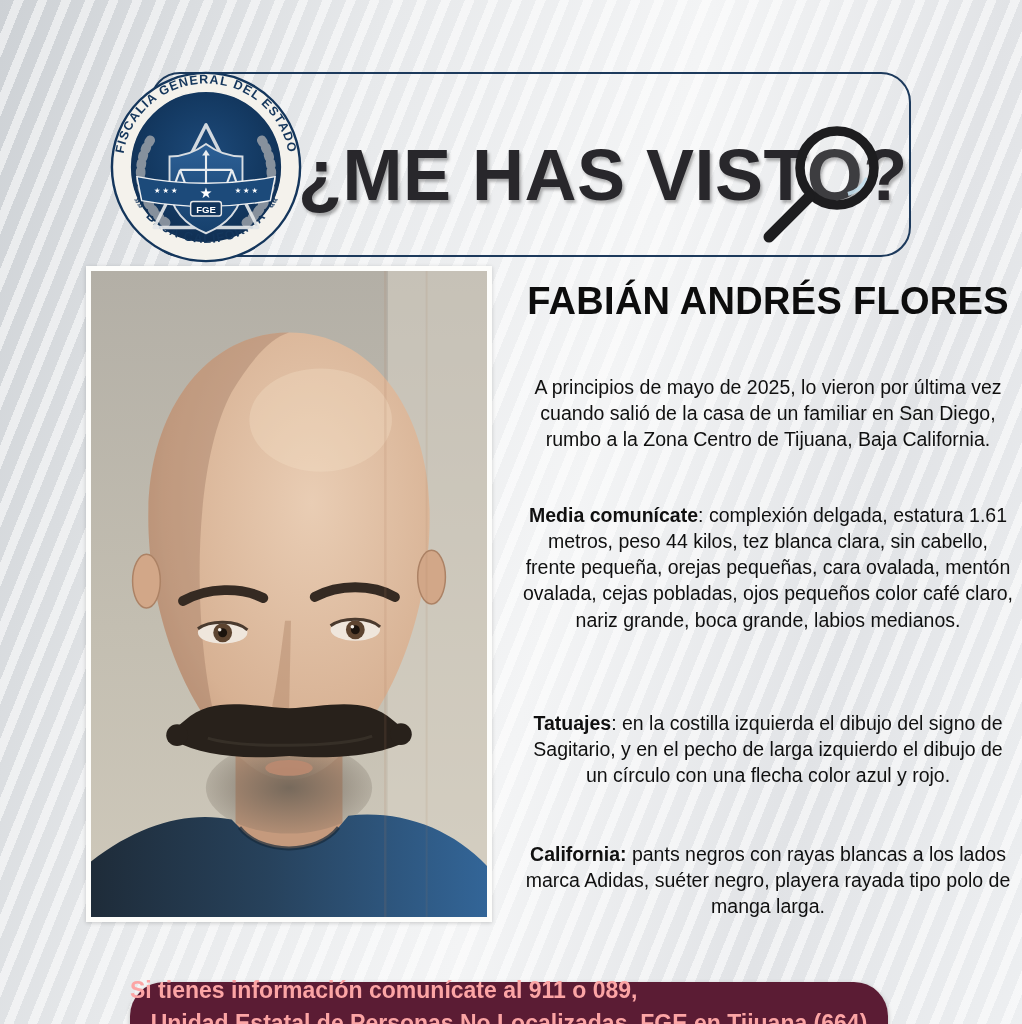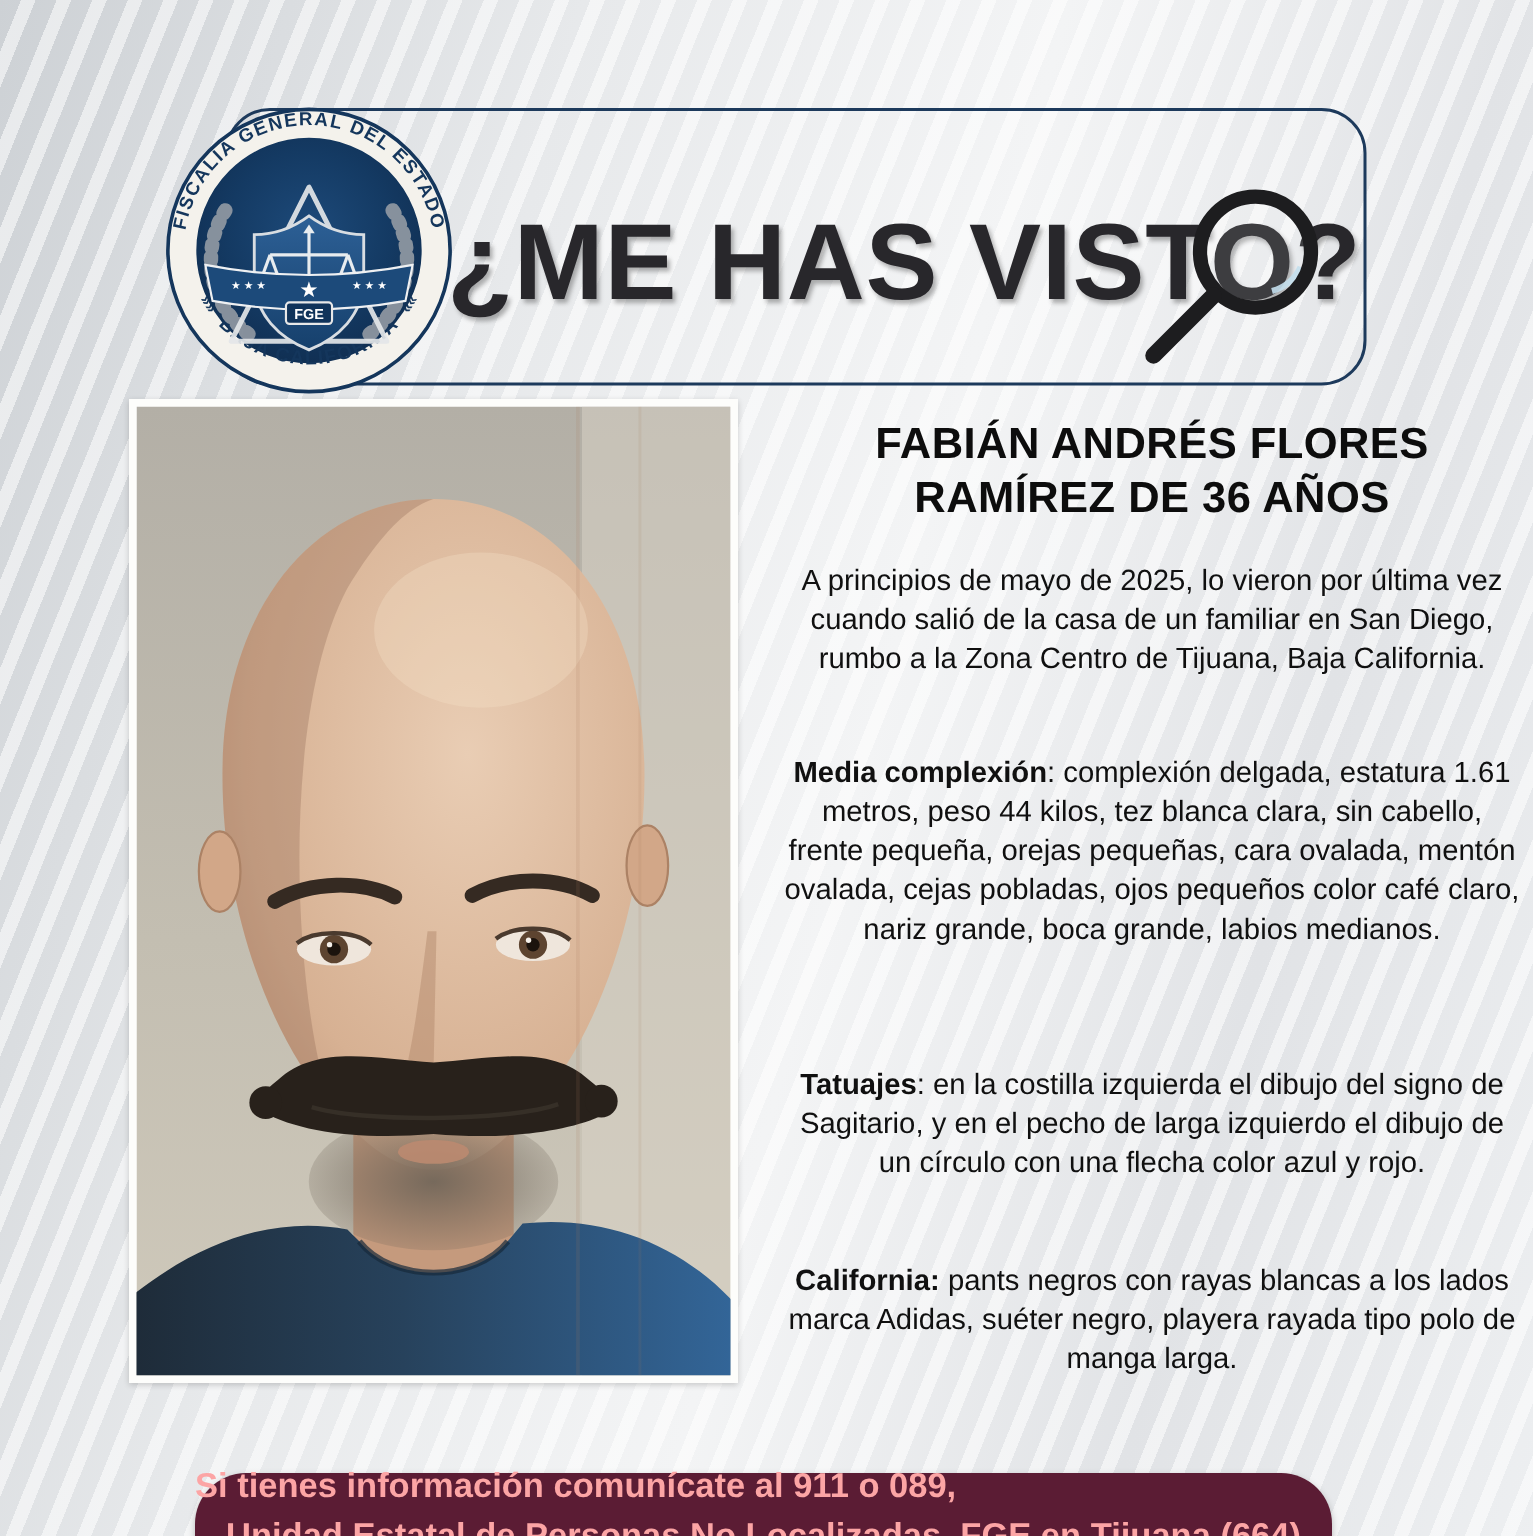--- a/index.html
+++ b/index.html
@@ -21,21 +21,21 @@
     text-shadow:2px 3px 3px rgba(40,40,40,0.35);white-space:nowrap;
   }
   .magnifier{position:absolute;left:752px;top:116px;width:140px;height:142px;}
   .photo{
     position:absolute;left:86px;top:266px;width:406px;height:656px;
     background:#fdfdfb;padding:5px;box-sizing:border-box;
     box-shadow:0 1px 4px rgba(0,0,0,0.18);
   }
   .photo svg{display:block;width:100%;height:100%;}
   .col{position:absolute;left:522px;width:492px;text-align:center;}
-  .name{top:278px;font-size:29px;font-weight:bold;line-height:1.25;letter-spacing:0.3px;color:#0d0d0d;}
+  .name{top:278px;font-size:38px;font-weight:bold;line-height:1.25;letter-spacing:0.3px;color:#0d0d0d;}
   .body-text{font-size:19.5px;line-height:1.34;color:#101010;margin:0;}
   .p1{top:374px;}
   .p2{top:502px;}
   .p3{top:710px;}
   .p4{top:841px;}
   .banner{
     position:absolute;left:130px;top:936px;width:758px;height:82px;
     background:#5b1c34;border-radius:34px;
     display:flex;flex-direction:column;justify-content:center;align-items:flex-start;
     color:#fca5a5;font-weight:bold;font-size:23px;line-height:1.42;text-align:center;
@@ -182,26 +182,25 @@
       <path d="M-5,650 L-5,598 C45,558 95,543 142,552 L150,560 C172,588 228,588 250,560 L260,548 C315,542 368,562 405,604 L405,650 Z" fill="url(#shirt)"></path>
       <path d="M150,560 C172,588 228,588 250,560" fill="none" stroke="#17293a" stroke-width="4" opacity="0.7"></path>
 
       <rect x="296" y="0" width="2.5" height="650" fill="#a8795a" opacity="0.14"></rect>
       <rect x="338" y="0" width="2" height="650" fill="#a8795a" opacity="0.12"></rect>
     </svg>
   </div>
 
   <div class="col name">
     <div>FABIÁN ANDRÉS FLORES</div>
-    <div>RAMÍREZ DE 36 AÑOS</div>
   </div>
 
   <p class="col body-text p1">A principios de mayo de 2025, lo vieron por última vez cuando salió de la casa de un familiar en San Diego, rumbo a la Zona Centro de Tijuana, Baja California.</p>
 
-  <p class="col body-text p2"><strong>Media complexión</strong><span>: complexión delgada, estatura 1.61 metros, peso 44 kilos, tez blanca clara, sin cabello, frente pequeña, orejas pequeñas, cara ovalada, mentón ovalada, cejas pobladas, ojos pequeños color café claro, nariz grande, boca grande, labios medianos.</span></p>
+  <p class="col body-text p2"><strong>Media comunícate</strong><span>: complexión delgada, estatura 1.61 metros, peso 44 kilos, tez blanca clara, sin cabello, frente pequeña, orejas pequeñas, cara ovalada, mentón ovalada, cejas pobladas, ojos pequeños color café claro, nariz grande, boca grande, labios medianos.</span></p>
 
   <p class="col body-text p3"><strong>Tatuajes</strong><span>: en la costilla izquierda el dibujo del signo de Sagitario, y en el pecho de larga izquierdo el dibujo de un círculo con una flecha color azul y rojo.</span></p>
 
   <p class="col body-text p4"><strong>California:</strong><span> pants negros con rayas blancas a los lados marca Adidas, suéter negro, playera rayada tipo polo de manga larga.</span></p>
 
   <div class="banner">
     <div>Si tienes información comunícate al 911 o 089,</div>
     <div>Unidad Estatal de Personas No Localizadas, FGE en Tijuana (664) 683-9643</div>
   </div>
 

